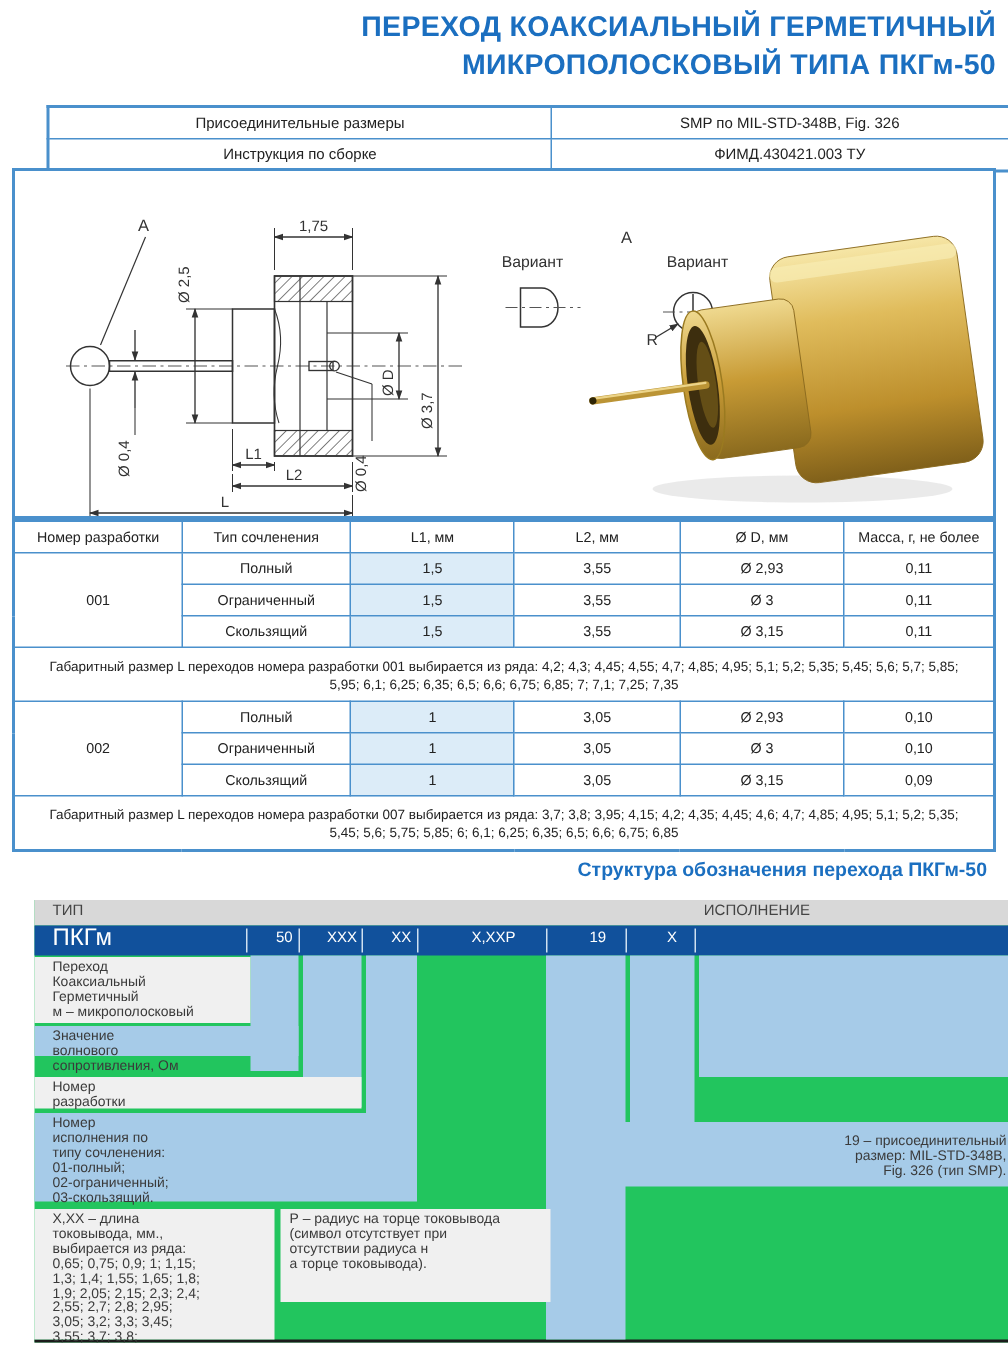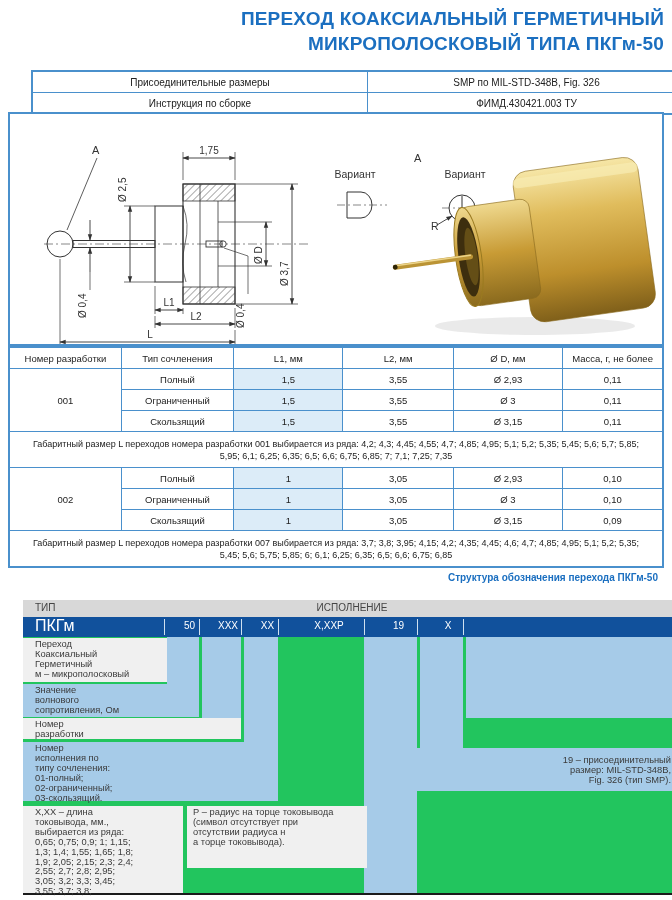--- a/index.html
+++ b/index.html
@@ -19,29 +19,29 @@
   .drawing-box svg{display:block;}
   
   .data-table{position:absolute;top:346px;left:8px;width:656px;border-collapse:collapse;
               border:2px solid #4a90cc;table-layout:fixed;}
   .data-table td{border:1px solid #4a90cc;text-align:center;font-size:9.5px;
                  color:#222;padding:0 2px;height:20px;}
   .data-table td.hl{background:#dcecf8;margin-top:20px;}
   .data-table td.note{font-size:9px;height:33px;line-height:12px;padding:1px 12px;}
   
   .struct-heading{position:absolute;top:572px;right:14px;color:#1b6fc0;
-                  font-size:10px;font-weight:700;text-align:right;}
+                  font-size:13px;font-weight:700;text-align:right;}
   
   .diagram{position:absolute;top:600px;left:23px;width:656px;height:293px;
            background:#22c55e;border-bottom:2px solid #1b1b1b;box-sizing:content-box;
            font-size:9.3px;line-height:9.9px;color:#3a3a3a;}
   .diagram *{position:absolute;box-sizing:border-box;}
   .dg-head{left:0;top:0;width:656px;height:17px;background:#d8d8d8;}
   .dg-head .t1{left:12px;top:3px;font-size:10px;color:#444;}
-  .dg-head .t2{left:141px;top:3px;width:376px;text-align:center;font-size:10px;color:#444;}
+  .dg-head .t2{left:141px;top:3px;width:376px;text-align:right;font-size:10px;color:#444;}
   .dg-coderow{left:0;top:17px;width:656px;height:20px;background:#11519c;color:#fff;}
   .dg-coderow .nm{left:12px;top:4px;font-size:16px;}
   .dg-coderow .cd{top:4px;text-align:center;font-size:10px;padding-left:16px;}
   .dg-coderow .sep{top:2px;width:1px;height:16px;background:#cfe0f0;}
   .col{background:#a6cbe8;}
   .blk{padding:2px 0 0 12px;white-space:pre-line;}
   .blk.blue{background:#a6cbe8;}
   .blk.grey{background:#f0f0f0;}
   .blk.right{text-align:right;padding:3px 8px 0 4px;}
 </style>
@@ -284,21 +284,21 @@
     <div class="col" style="left:179px;top:37px;width:39px;height:101px"></div>
     <div class="col" style="left:221px;top:37px;width:34px;height:163px"></div>
     <div class="col" style="left:341px;top:37px;width:53px;height:256px"></div>
     <div class="col" style="left:397px;top:37px;width:43px;height:111px"></div>
     <div class="col" style="left:443px;top:37px;width:213px;height:81px"></div>
 
     <div class="blk grey" style="left:0;top:38px;width:144px;height:44px">Переход
 Коаксиальный
 Герметичный
 м – микрополосковый</div>
-    <div class="blk blue" style="left:0;top:84px;width:176px;height:33px">Значение
+    <div class="blk blue" style="left:0;top:84px;width:176px;height:20px">Значение
 волнового
 сопротивления, Ом</div>
     <div class="blk grey" style="left:0;top:118px;width:218px;height:21px">Номер
 разработки</div>
     <div class="blk blue" style="left:0;top:142px;width:255px;height:59px">Номер
 исполнения по
 типу сочленения:
 01-полный;
 02-ограниченный;
 03-скользящий.</div>

